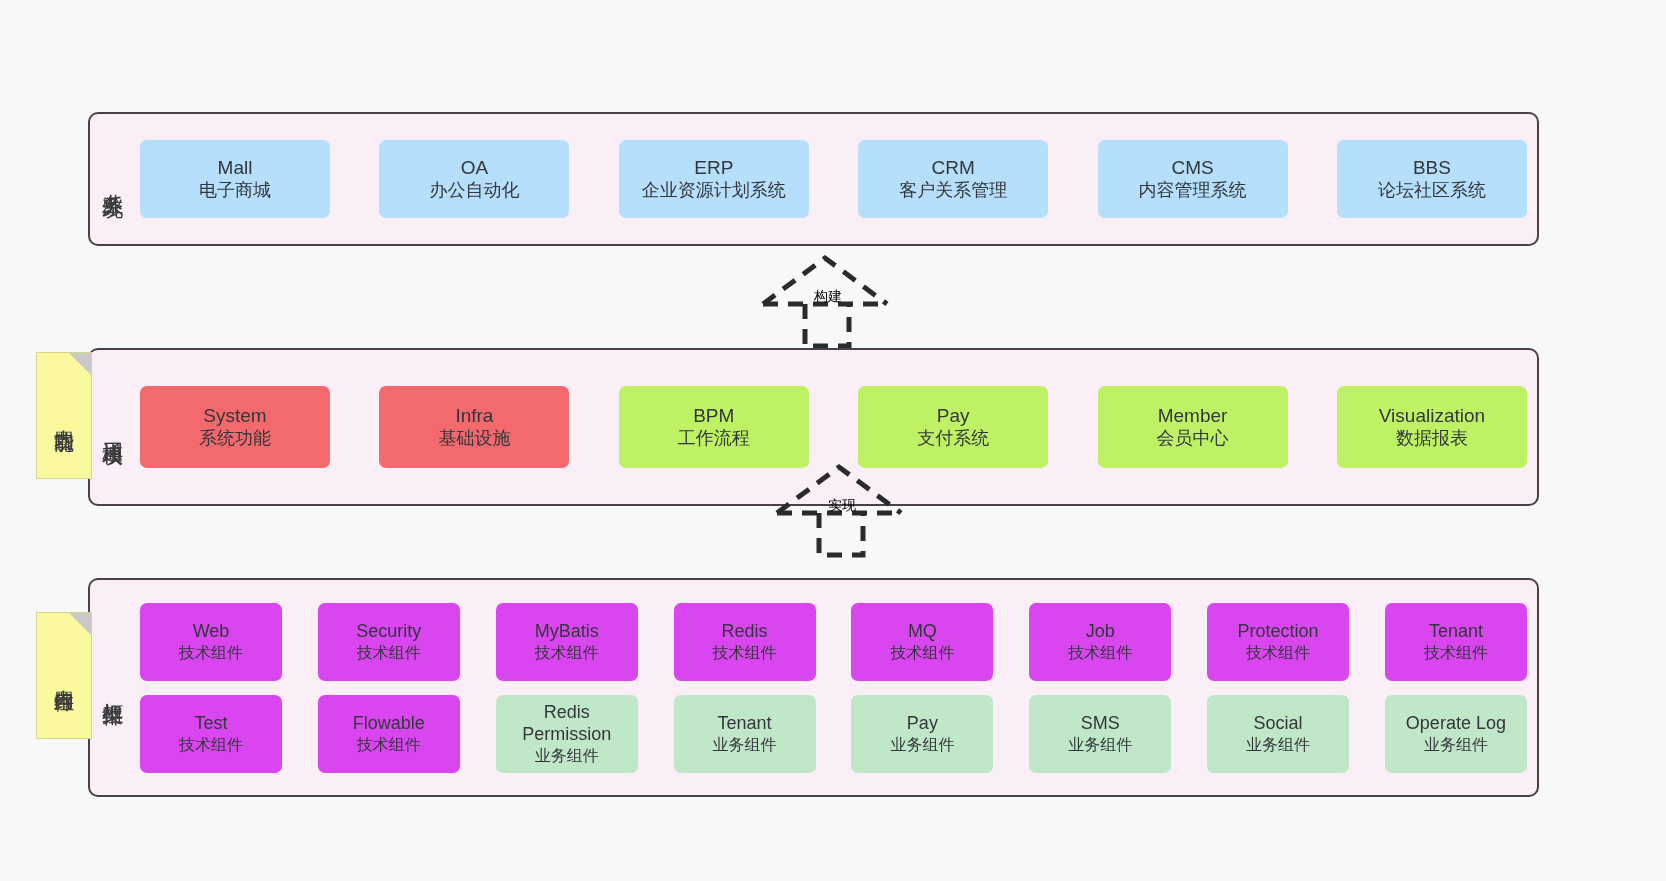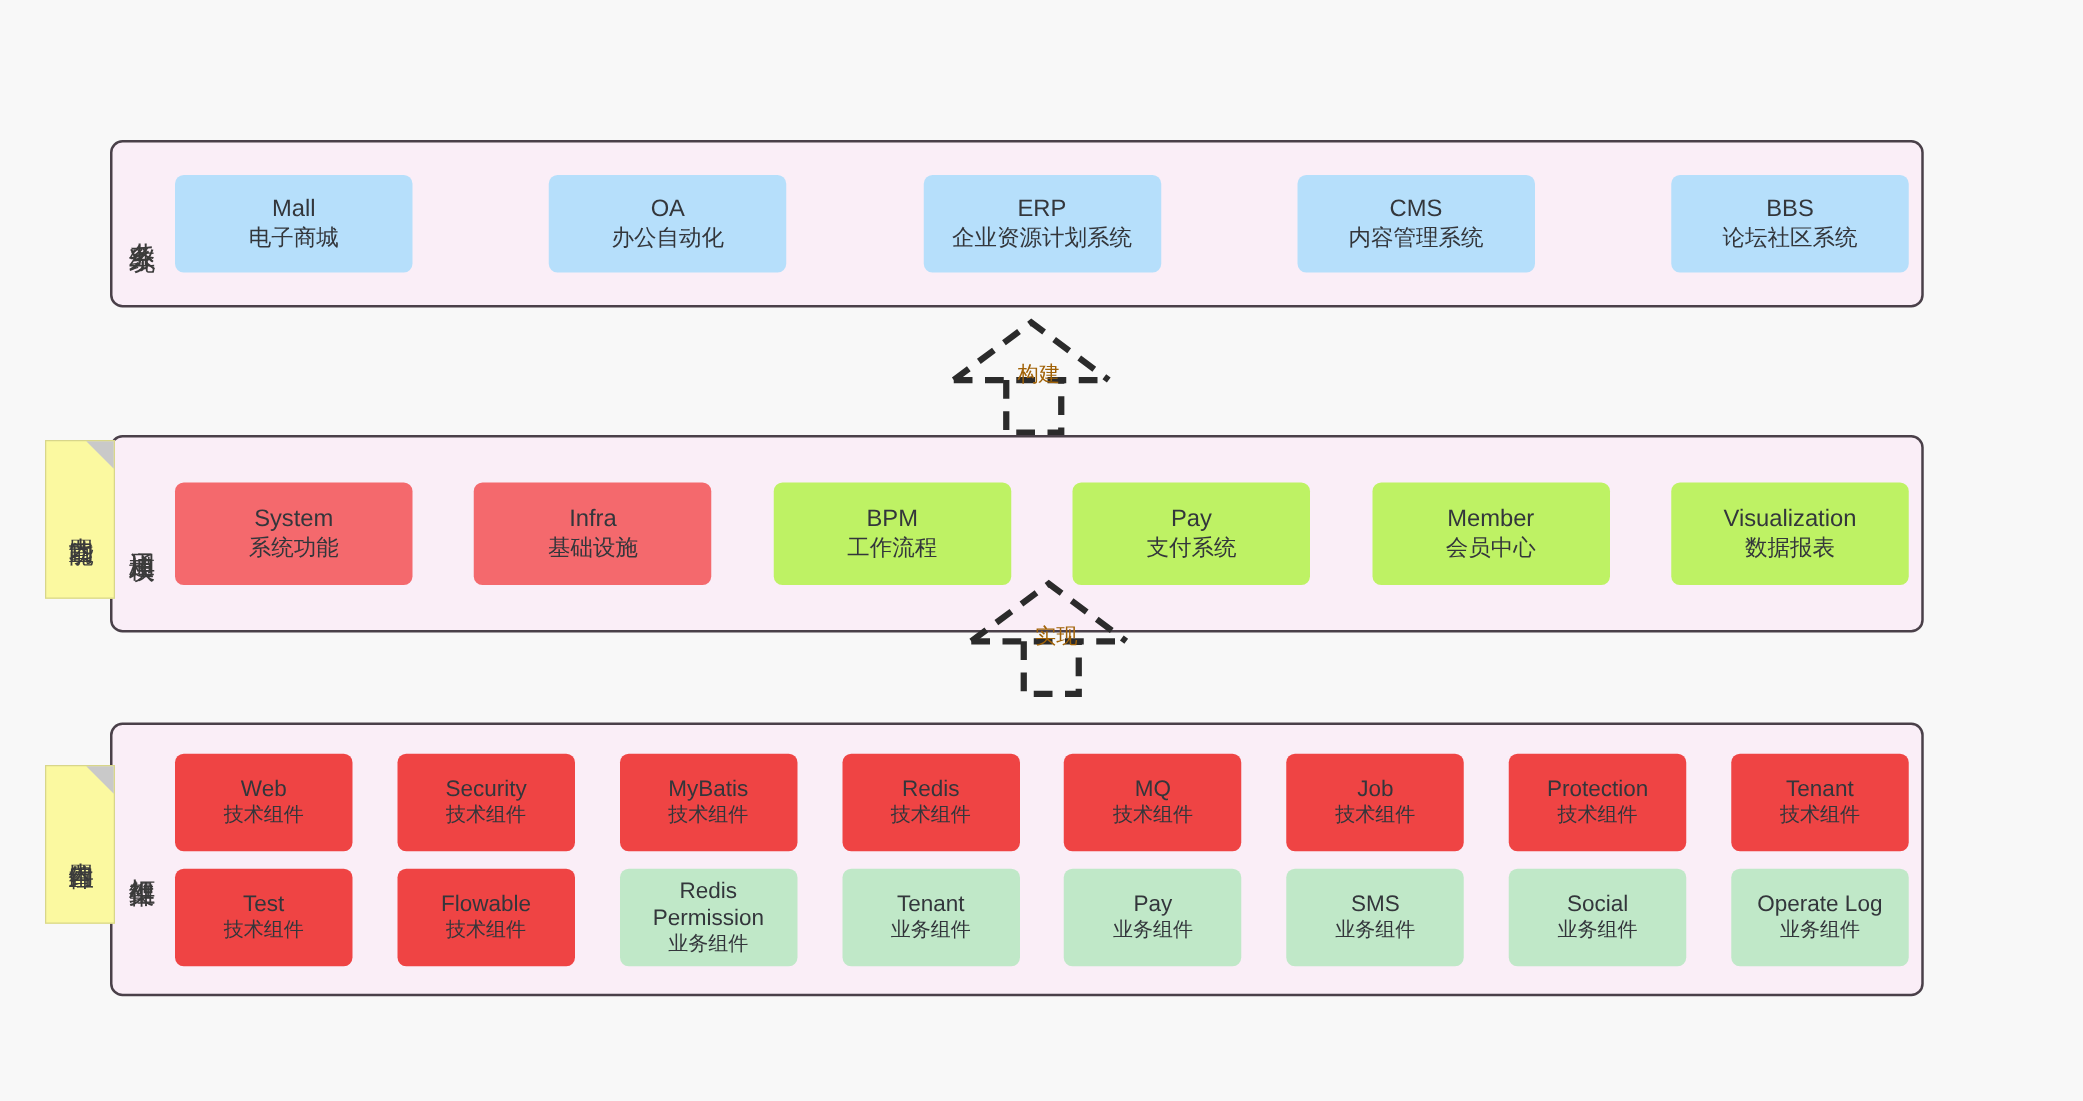--- a/index.html
+++ b/index.html
@@ -73,21 +73,21 @@
     padding:4px 20px;
   }
   .card .l1{font-size:19px;}
   .card .l2{font-size:18px;}
 
   .biz-card{width:190px;height:78px;background:#b6dffb;}
   .mod-card{width:190px;height:82px;}
   .mod-strong{background:#f4696d;}
   .mod-light{background:#bef264;}
   .fw-card{width:142px;height:78px;}
-  .fw-tech{background:#ef4444;}
+  .fw-tech{background:#d946ef;}
   .fw-biz{background:#c0e8c8;}
   .fw-card .l1{font-size:18px;}
   .fw-card .l2{font-size:16px;}
 
   
   #layer-business{left:88px;top:112px;width:1451px;height:134px;}
   #layer-module{left:88px;top:348px;width:1451px;height:158px;}
   #layer-framework{left:88px;top:578px;width:1451px;height:219px;}
 
   
@@ -116,22 +116,22 @@
     border-top:22px solid #c9c9c9;
   }
   #note-module{left:36px;top:352px;width:56px;height:127px;}
   #note-framework{left:36px;top:612px;width:56px;height:127px;}
 
   
   .connector{position:absolute;}
   .connector svg{display:block;overflow:visible;}
   .connector-label{
     position:absolute;
-    font-size:17px;
-    color:#a16207;
+    font-size:14px;
+    color:#000000;
     background:transparent;
     white-space:nowrap;
     user-select:none;
   }
   #connector-build{left:755px;top:252px;width:180px;height:96px;}
   #connector-build .connector-label{left:59px;top:36px;}
   #connector-impl{left:769px;top:461px;width:180px;height:96px;}
   #connector-impl .connector-label{left:59px;top:36px;}
 </style>
 </head>
@@ -149,20 +149,24 @@
       </div>
       <div class="card biz-card">
         <div class="l1">OA</div>
         <div class="l2">办公自动化</div>
       </div>
       <div class="card biz-card">
         <div class="l1">ERP</div>
         <div class="l2">企业资源计划系统</div>
       </div>
       <div class="card biz-card">
+        <div class="l1">CRM</div>
+        <div class="l2">客户关系管理</div>
+      </div>
+      <div class="card biz-card">
         <div class="l1">CMS</div>
         <div class="l2">内容管理系统</div>
       </div>
       <div class="card biz-card">
         <div class="l1">BBS</div>
         <div class="l2">论坛社区系统</div>
       </div>
 
     </div>
   </div>

